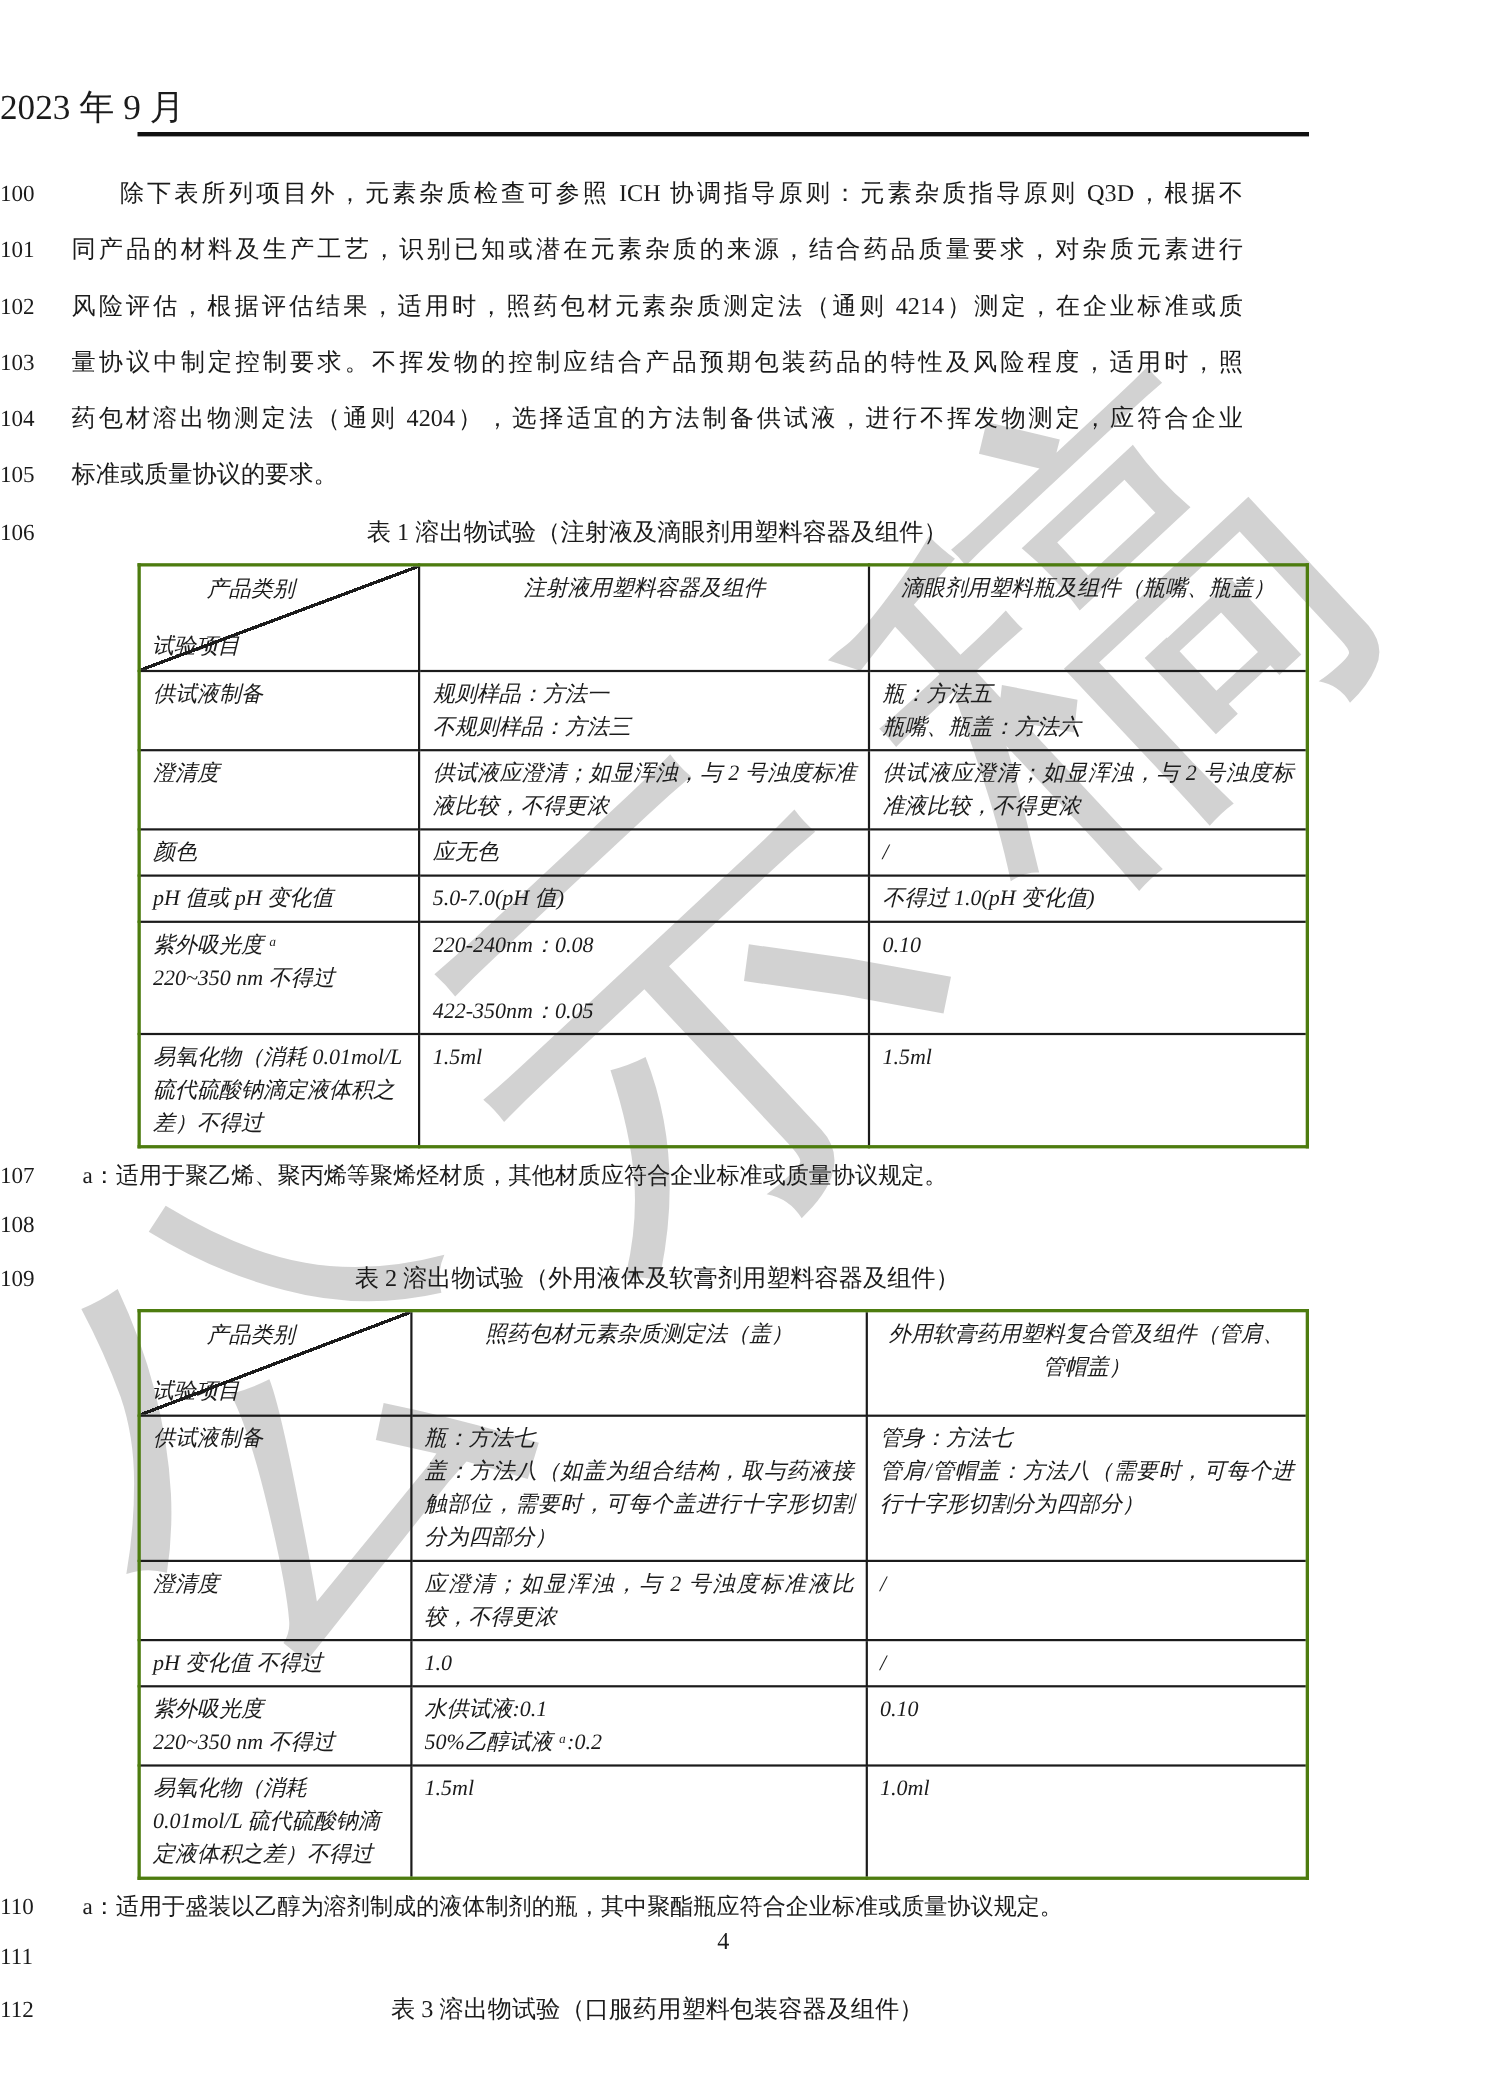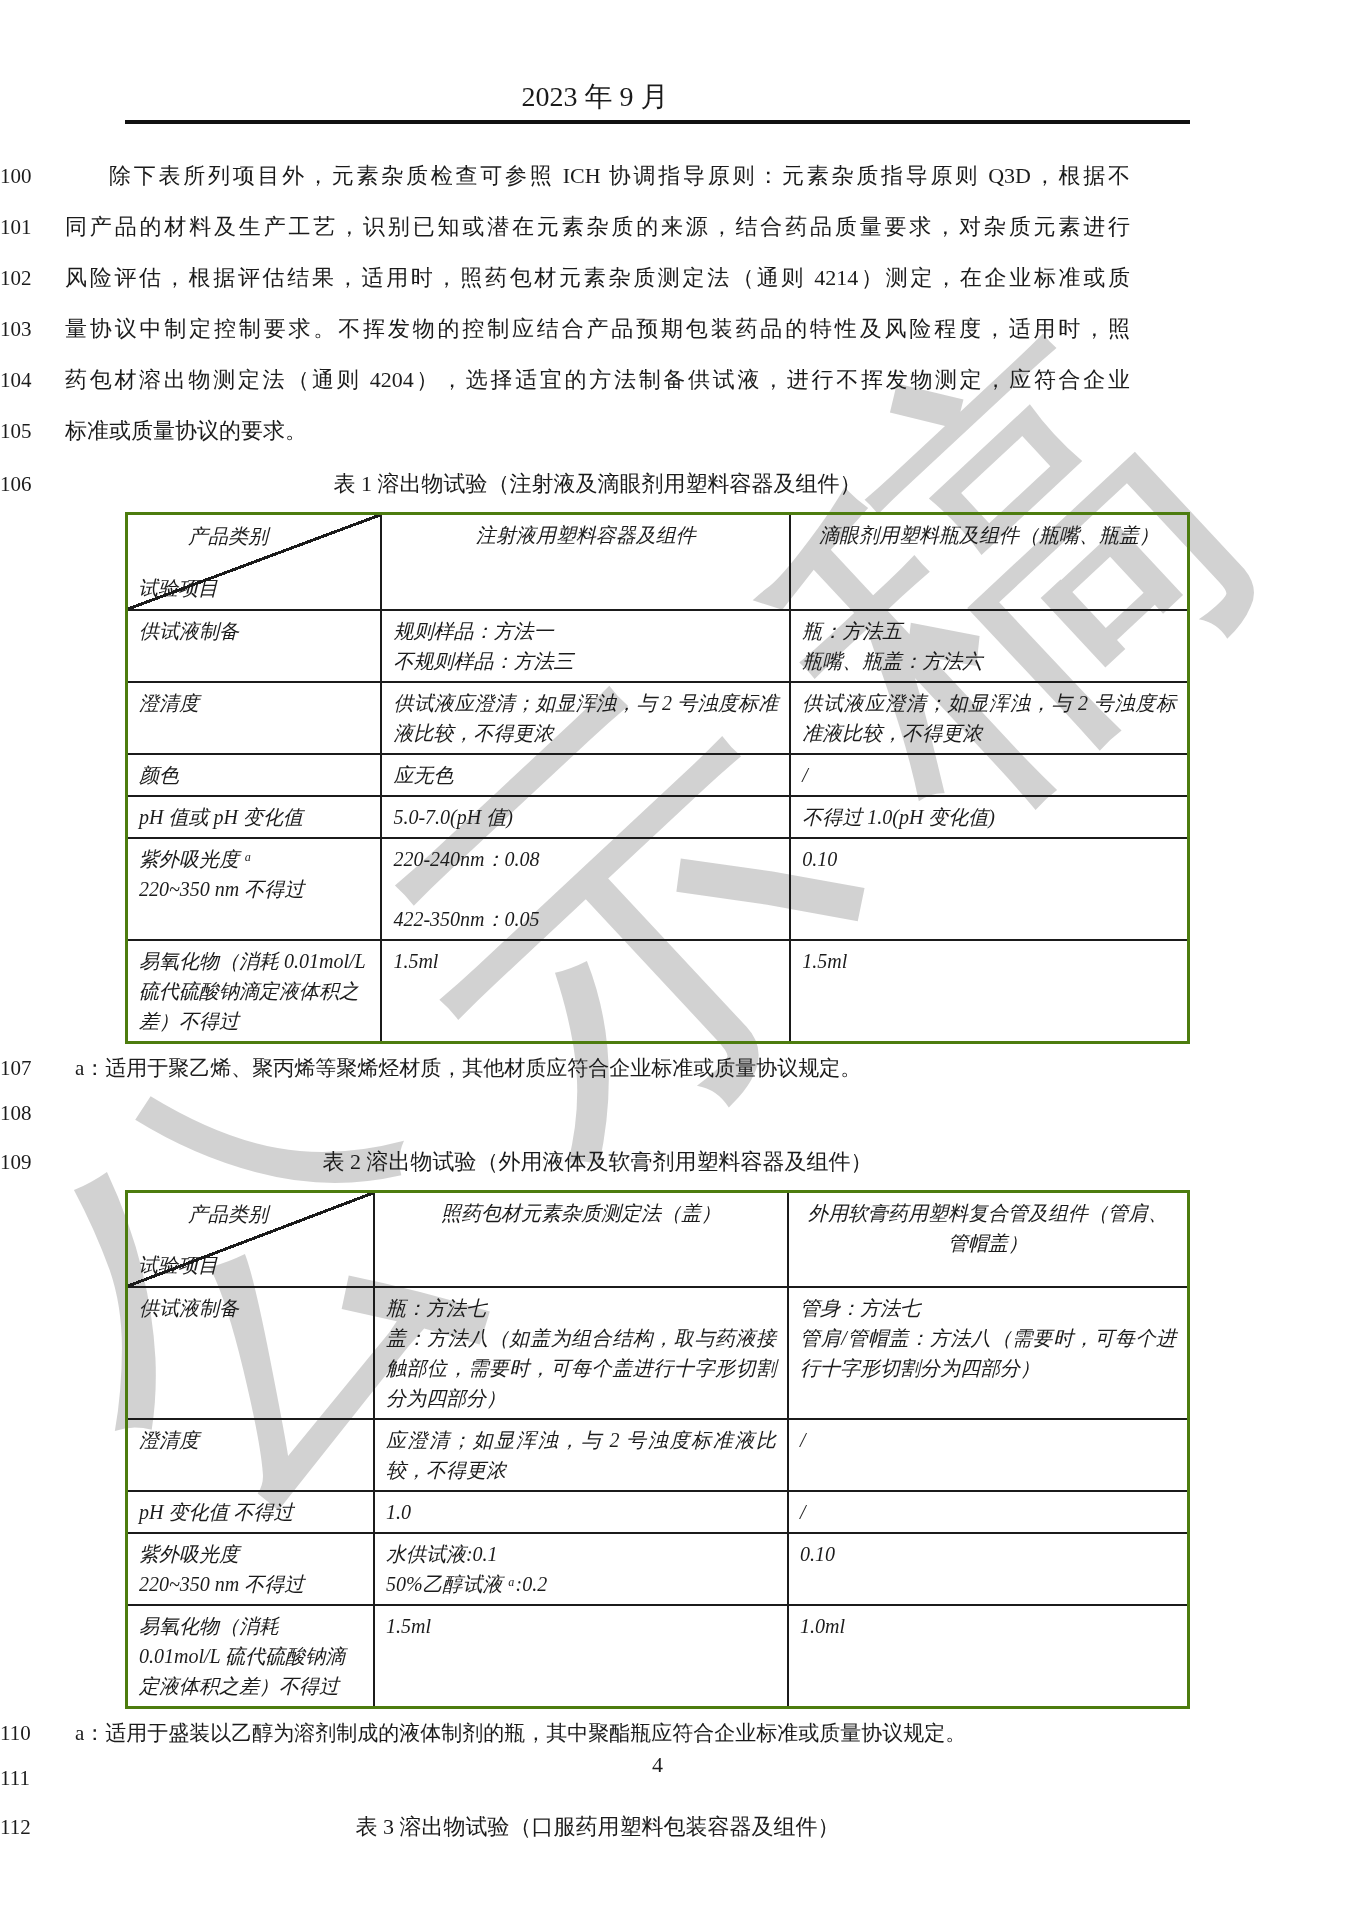--- a/index.html
+++ b/index.html
@@ -22,22 +22,22 @@
     color:#8a8a8a;
     opacity:0.38;
     font-family:"DejaVu Serif","Liberation Serif",serif;
     z-index:0;
     pointer-events:none;
   }
   .content{position:relative;z-index:1;}
   .header-date{
     padding-top:82px;
     width:1190px;
-    text-align:center;
-    font-size:28px;
+    text-align:left;
+    font-size:32px;
     line-height:30px;
   }
   .header-rule{
     margin:8px 0 0 125px;
     width:1065px;height:4px;
     background:#111;
   }
   .docline{display:flex;align-items:baseline;}
   .lineno{
     flex:0 0 65px;

